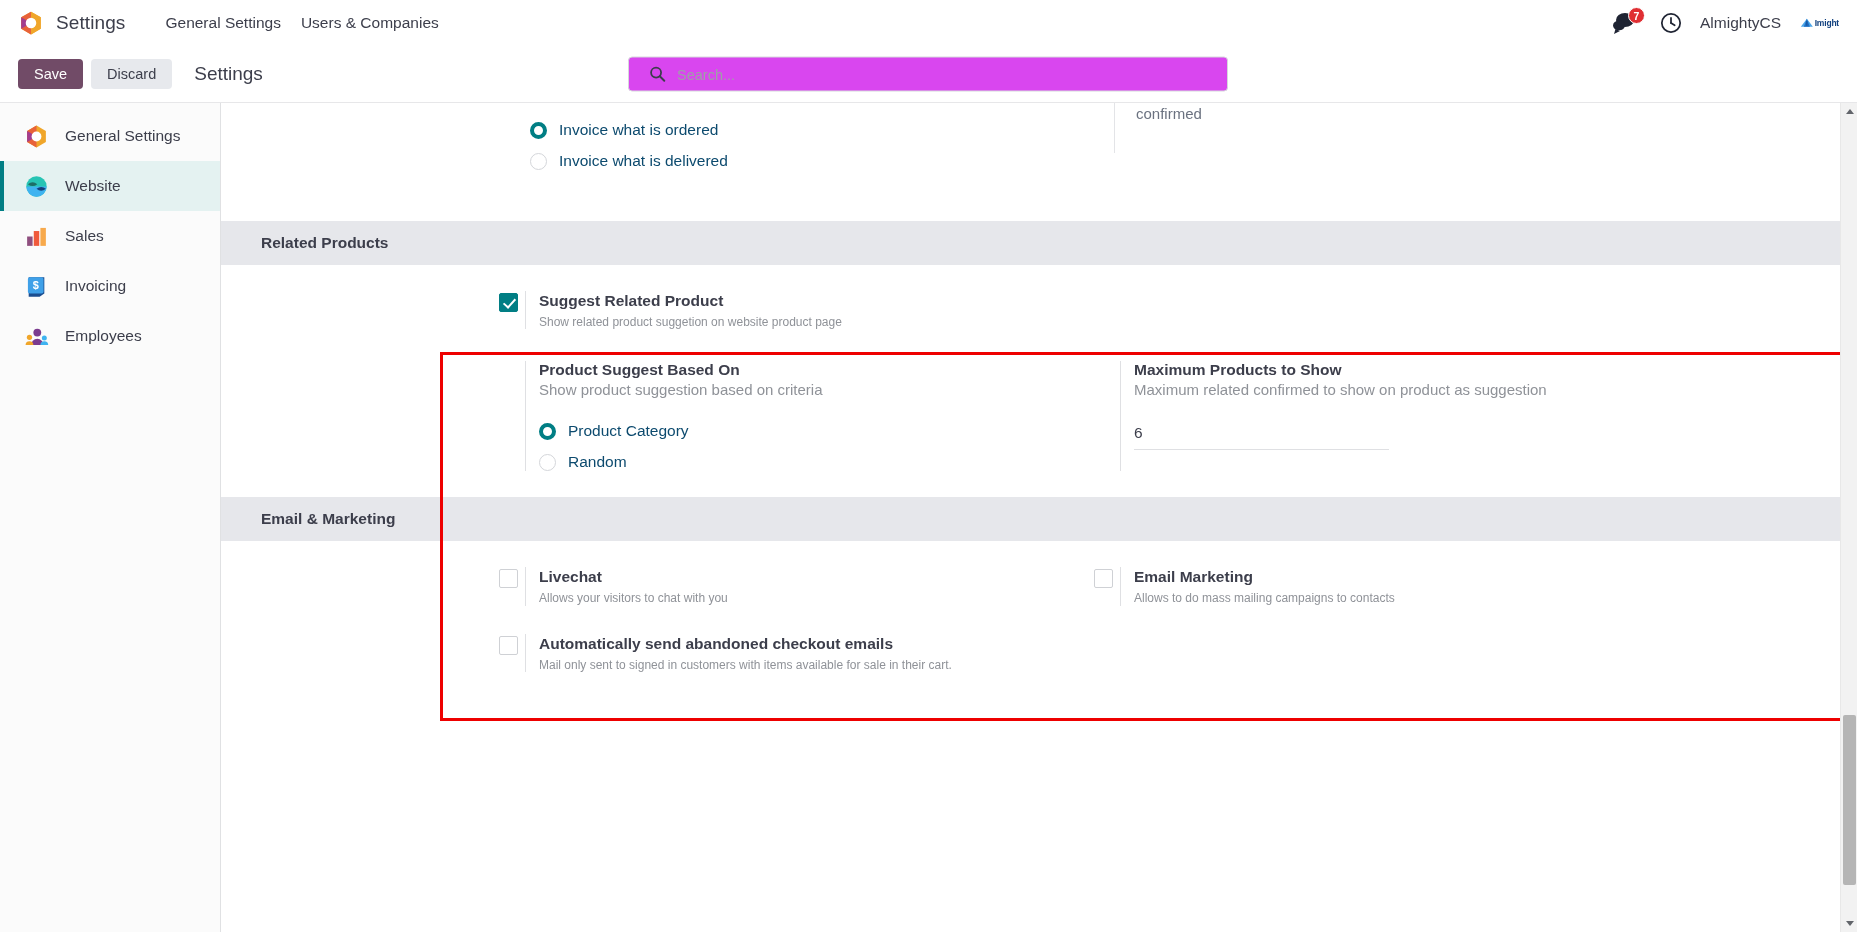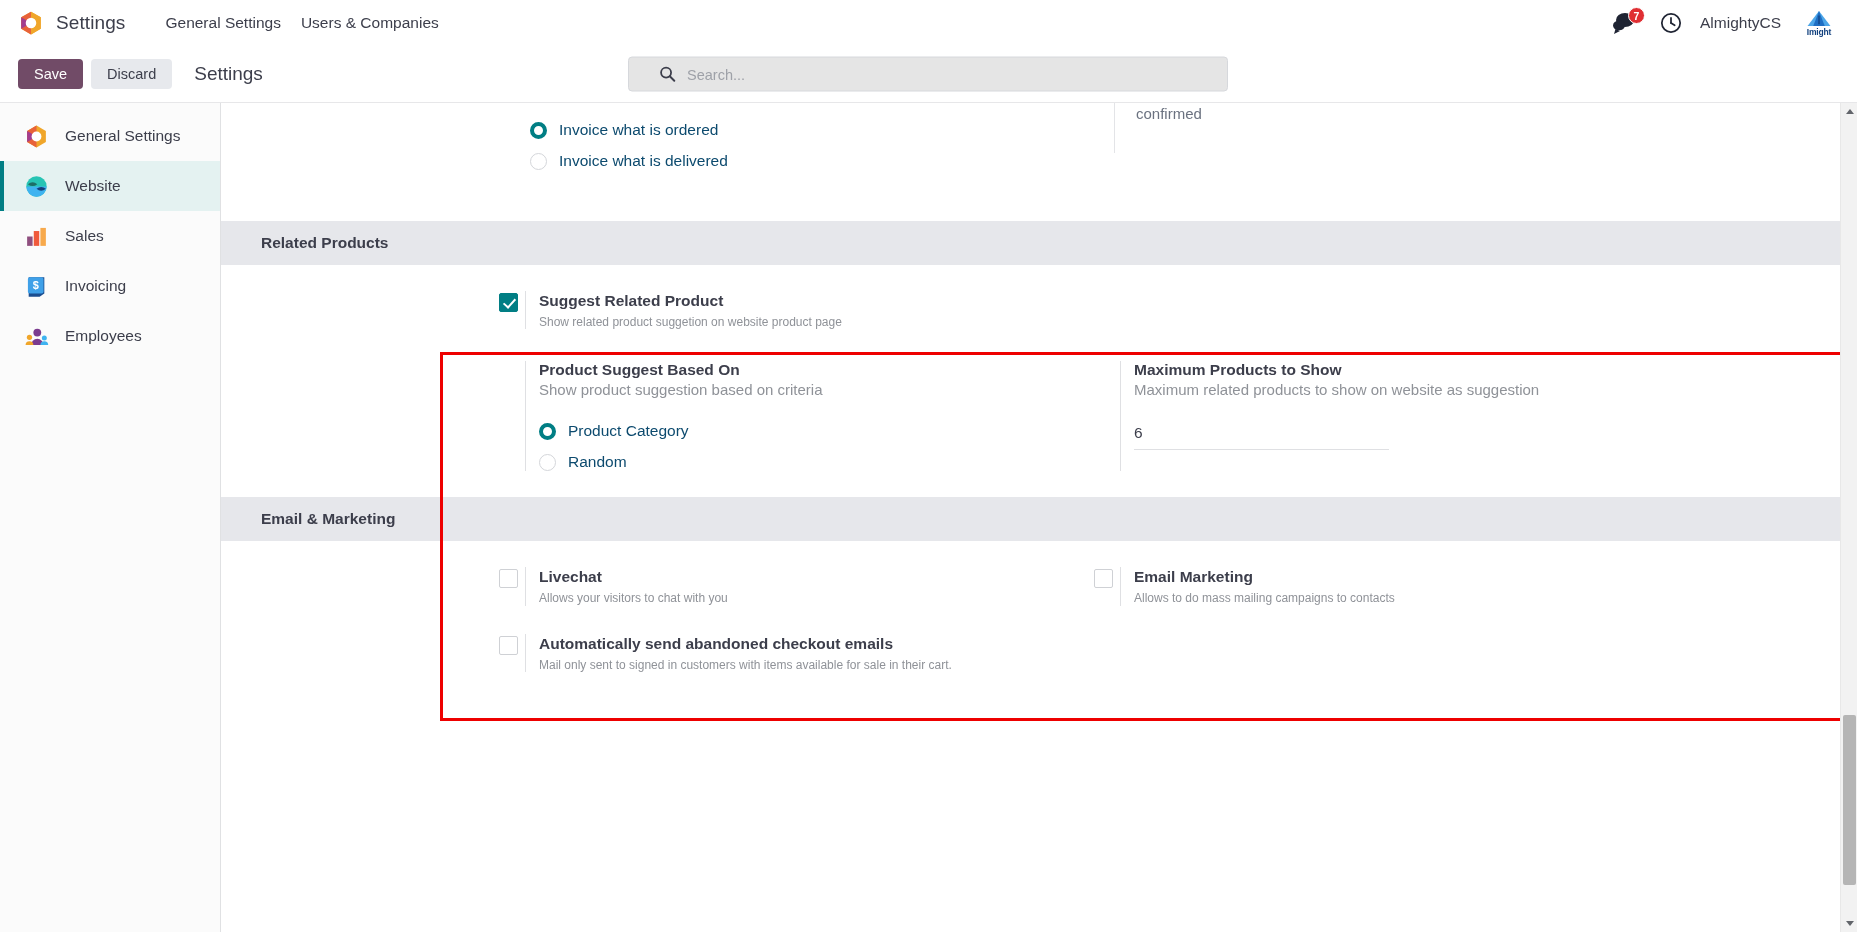--- a/index.html
+++ b/index.html
@@ -37,21 +37,21 @@
   .msg-badge {
     position: absolute; top: -3px; right: -3px;
     background: #e02f33; color: #fff; border-radius: 50%;
     width: 17px; height: 17px; font-size: 10.5px; font-weight: bold;
     display: flex; align-items: center; justify-content: center;
     border: 1.5px solid #fff;
   }
   .clock-icon { width: 22px; height: 22px; cursor: pointer; }
   .username { font-size: 15.5px; color: #3c3e4b; cursor: pointer; white-space: nowrap; }
   .company-logo {
-    width: 40px; height: 38px; display: flex; flex-direction: column;
+    width: 40px; height: 38px; display: flex; flex-direction: row;
     align-items: center; justify-content: center; cursor: pointer;
   }
   .company-logo-text {
     font-size: 8.5px; font-weight: bold; color: #11407e;
     letter-spacing: -.2px; line-height: 1;
   }
 
   
   .control-panel {
     height: 57px;
@@ -67,21 +67,21 @@
   }
   .btn-save { background: #714b67; color: #fff; margin-right: 8px; }
   .btn-discard { background: #e7e9ed; color: #3c3e4b; }
   .panel-title {
     font-size: 19px; color: #3c3e4b; margin-left: 22px; white-space: nowrap;
   }
   .searchbox {
     position: absolute; left: 628px; top: 50%; transform: translateY(-50%);
     width: 600px; height: 35px;
     border: 1px solid #d6d8dc; border-radius: 4px;
-    background: #e5e5e5; display: flex; align-items: center; padding: 0 30px;
+    background: #d946ef; display: flex; align-items: center; padding: 0 20px;
   }
   .search-icon { width: 17px; height: 17px; flex: 0 0 17px; margin-right: 11px; }
   .searchbox input {
     border: none; outline: none; font-size: 14.5px;
     font-family: inherit; color: #3c3e4b; width: 100%; background: transparent;
   }
   .searchbox input::placeholder { color: #9ea1a8; }
 
   
   .body-split { display: flex; height: calc(932px - 46px - 57px); }
@@ -400,21 +400,21 @@
               <div class="radio-line">
                 <span class="rbtn"></span>
                 <span class="radio-label">Random</span>
               </div>
             </div>
           </div>
 
           <div class="sub-col">
             <span class="sub-divider"></span>
             <div class="sub-title">Maximum Products to Show</div>
-            <div class="sub-desc">Maximum related products to show on website as suggestion</div>
+            <div class="sub-desc">Maximum related confirmed to show on product as suggestion</div>
             <div class="sub-control">
               <input class="num-input" type="text" value="6" style="">
             </div>
           </div>
         </div>
       </div>
 
       <div class="section-head">Email &amp; Marketing</div>
       <div class="section-body">
 

